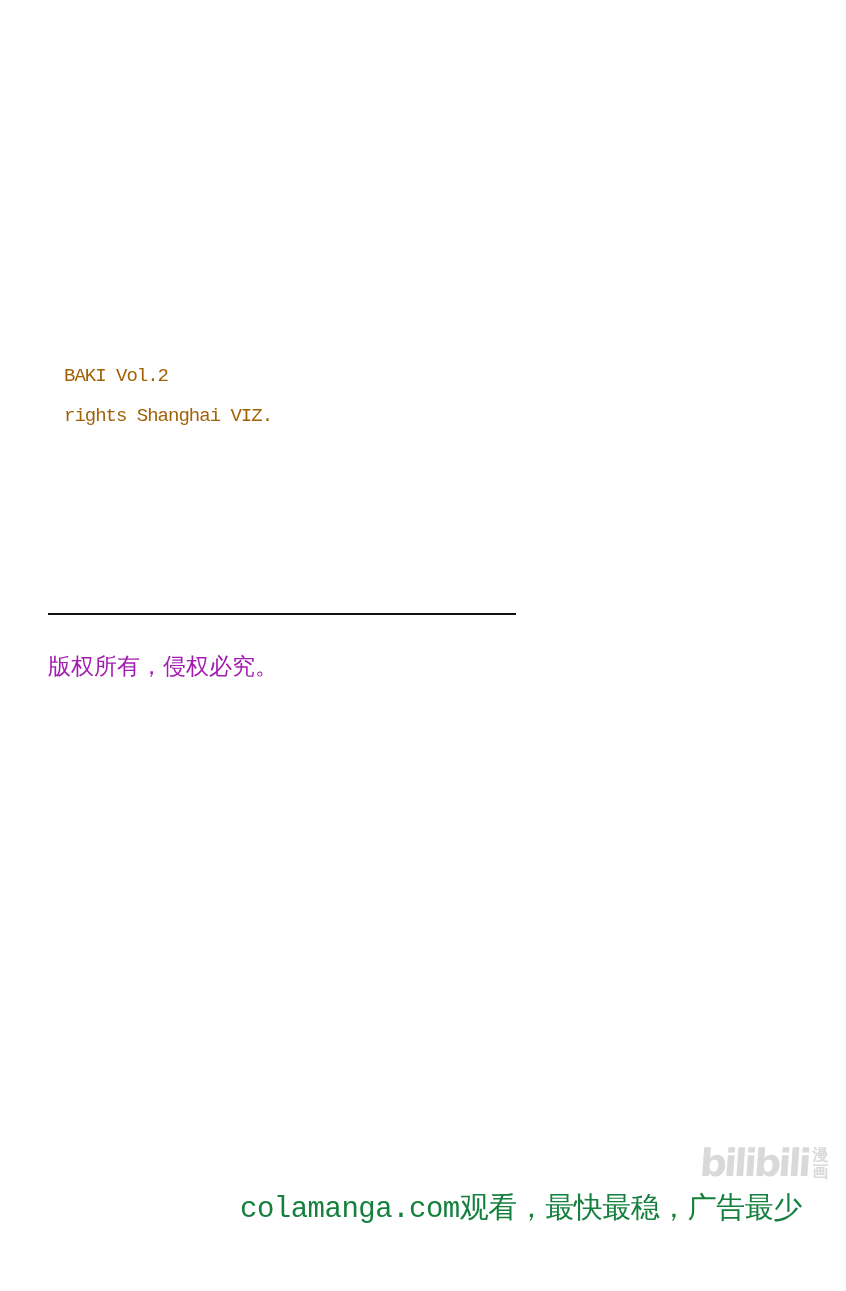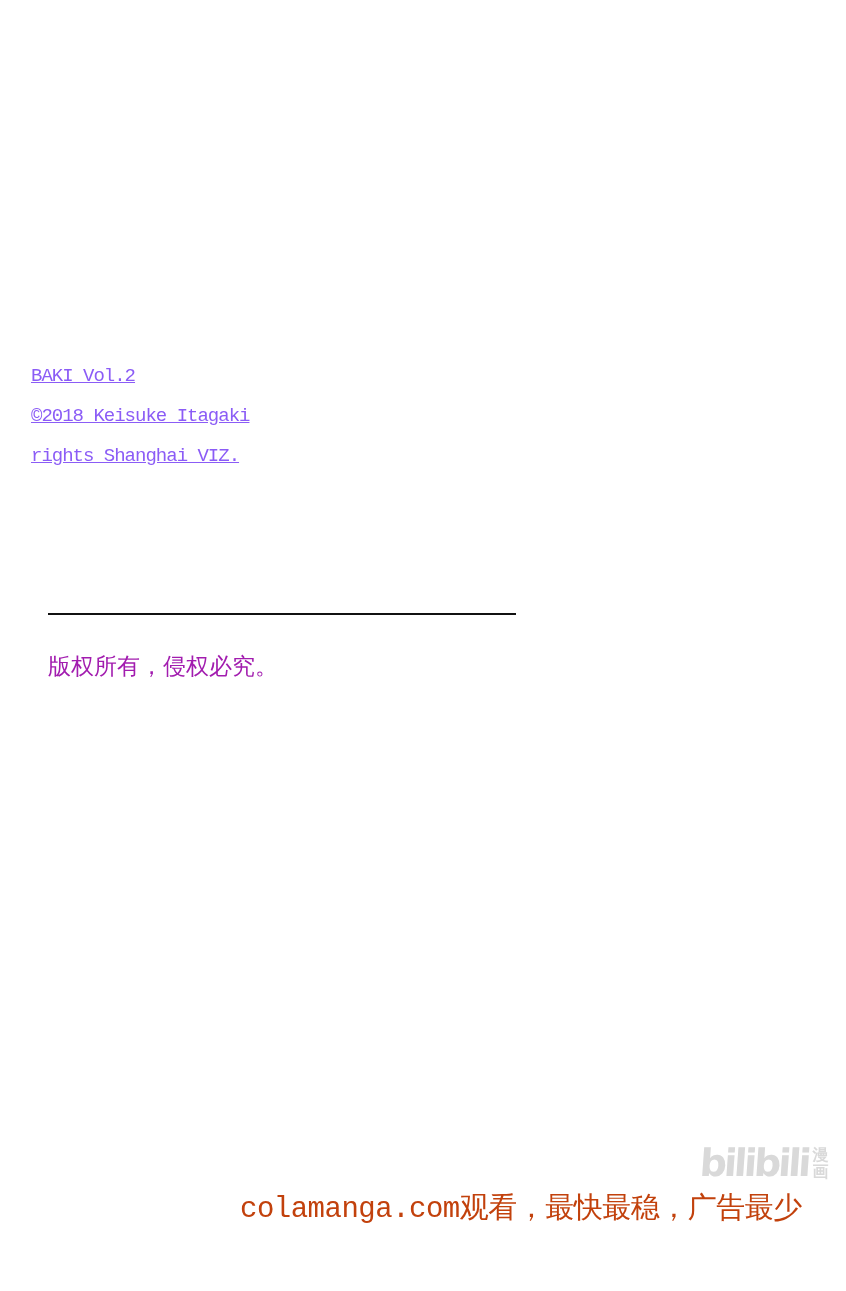--- a/index.html
+++ b/index.html
@@ -10,24 +10,23 @@
   .page {
     position: relative;
     width: 846px;
     height: 1291px;
     background: #ffffff;
     overflow: hidden;
     font-family: "Liberation Mono", "DejaVu Sans Mono", monospace;
   }
   .copyright-block {
     position: absolute;
-    left: 31px;
+    left: 64px;
     top: 356px;
-    color: #8b5cf6;
-    text-decoration: underline;
+    color: #a16207;
   }
   .copyright-line {
     display: block;
     height: 40px;
     line-height: 40px;
     font-size: 19px;
     letter-spacing: -1px;
     white-space: pre;
     font-family: "Liberation Mono", "DejaVu Sans Mono", monospace;
   }
@@ -81,33 +80,32 @@
     font-family: "Liberation Sans", "DejaVu Sans", sans-serif;
     font-weight: bold;
   }
   .footer-promo {
     position: absolute;
     left: 240px;
     top: 1190px;
     font-size: 29px;
     line-height: 40px;
     letter-spacing: -0.5px;
-    color: #c2410c;
+    color: #15803d;
     white-space: pre;
     font-family: "Liberation Mono", "DejaVu Sans Mono", monospace;
   }
 </style>
 </head>
 <body>
 
 <div class="page">
 
   <div class="copyright-block">
     <span class="copyright-line">BAKI Vol.2</span>
-    <span class="copyright-line">©2018 Keisuke Itagaki</span>
     <span class="copyright-line">rights Shanghai VIZ.</span>
   </div>
 
   <div class="rights-divider"></div>
 
   <div class="rights-notice">版权所有，侵权必究。</div>
 
   <div class="watermark">
     <span class="watermark-logo">bilibili</span>
     <span class="watermark-suffix">

